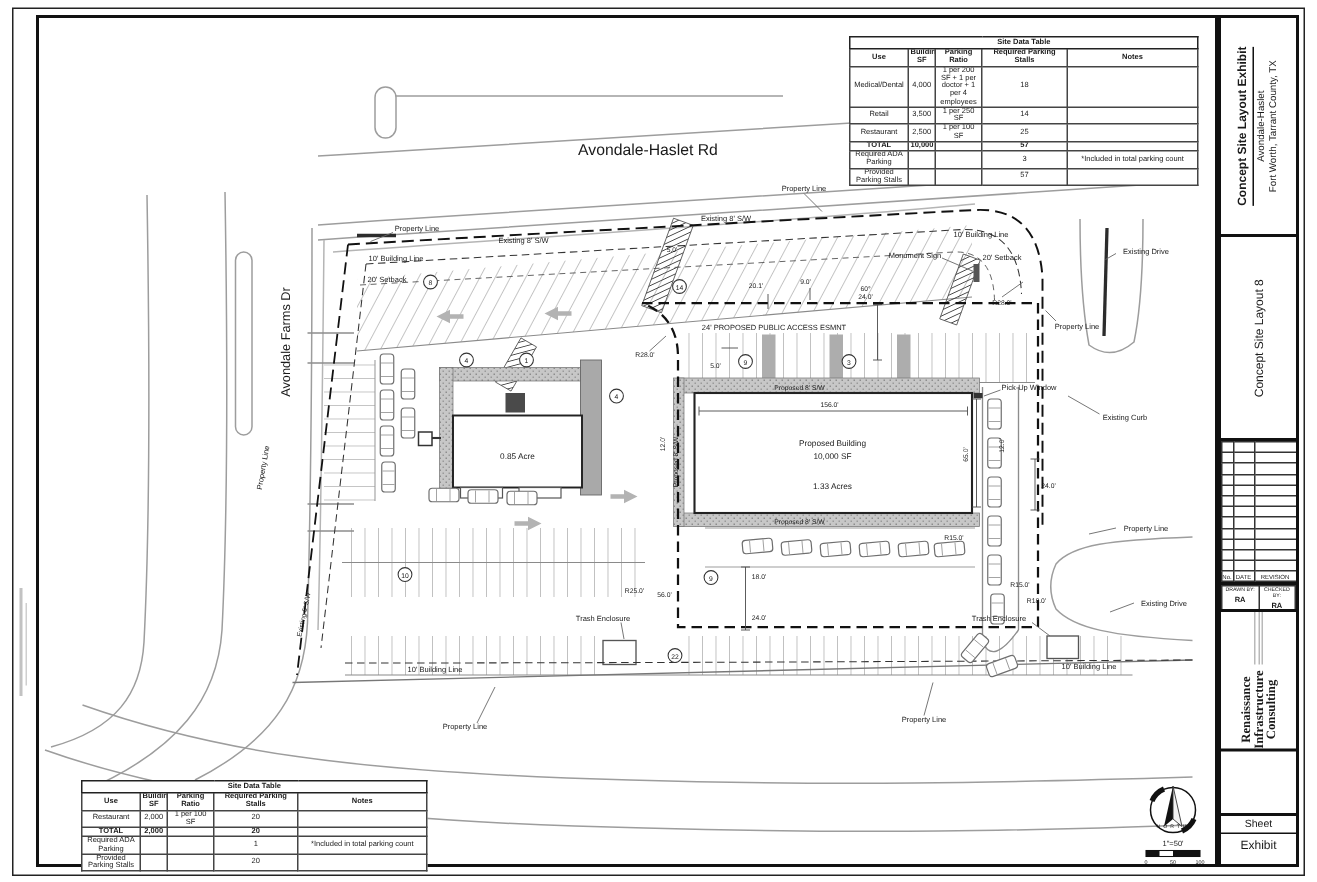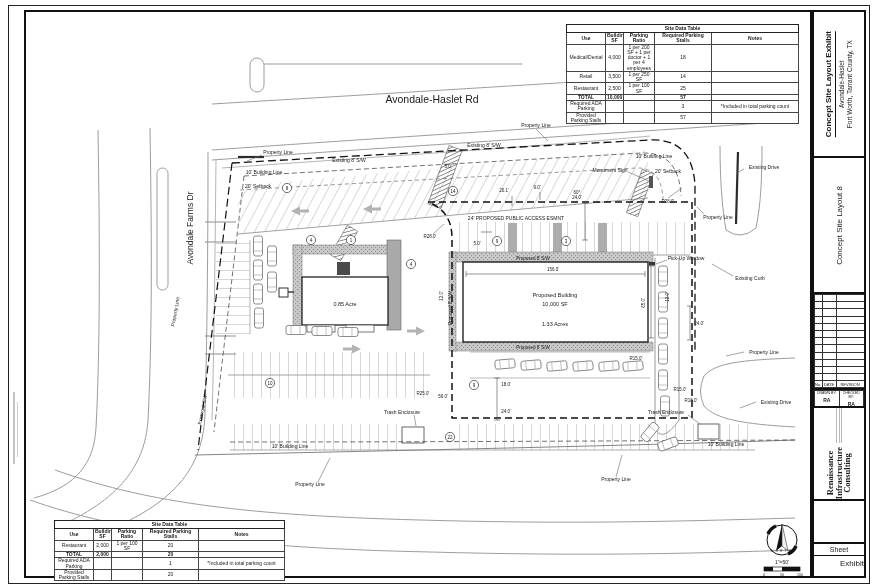--- a/index.html
+++ b/index.html
@@ -565,15 +565,15 @@
       <div>
         <div class="tinybar"></div>
           <div class="tinybar"></div>
           <div class="tinybar"></div>
       </div>
     </div>
   </div>
   <div class="tb-box" style="height:43px;"></div>
   <div style="height:30px;">
     <div class="sheetrow" style="font-size:7px;height:12px;line-height:12px;">Sheet</div>
-    <div class="sheetrow" style="font-size:8px;height:15px;line-height:15px;border-bottom:none;text-align:right;">Exhibit</div>
+    <div class="sheetrow" style="font-size:8px;height:15px;line-height:15px;border-bottom:none;">Exhibit</div>
   </div>
 </div>
 
 </body></html>

